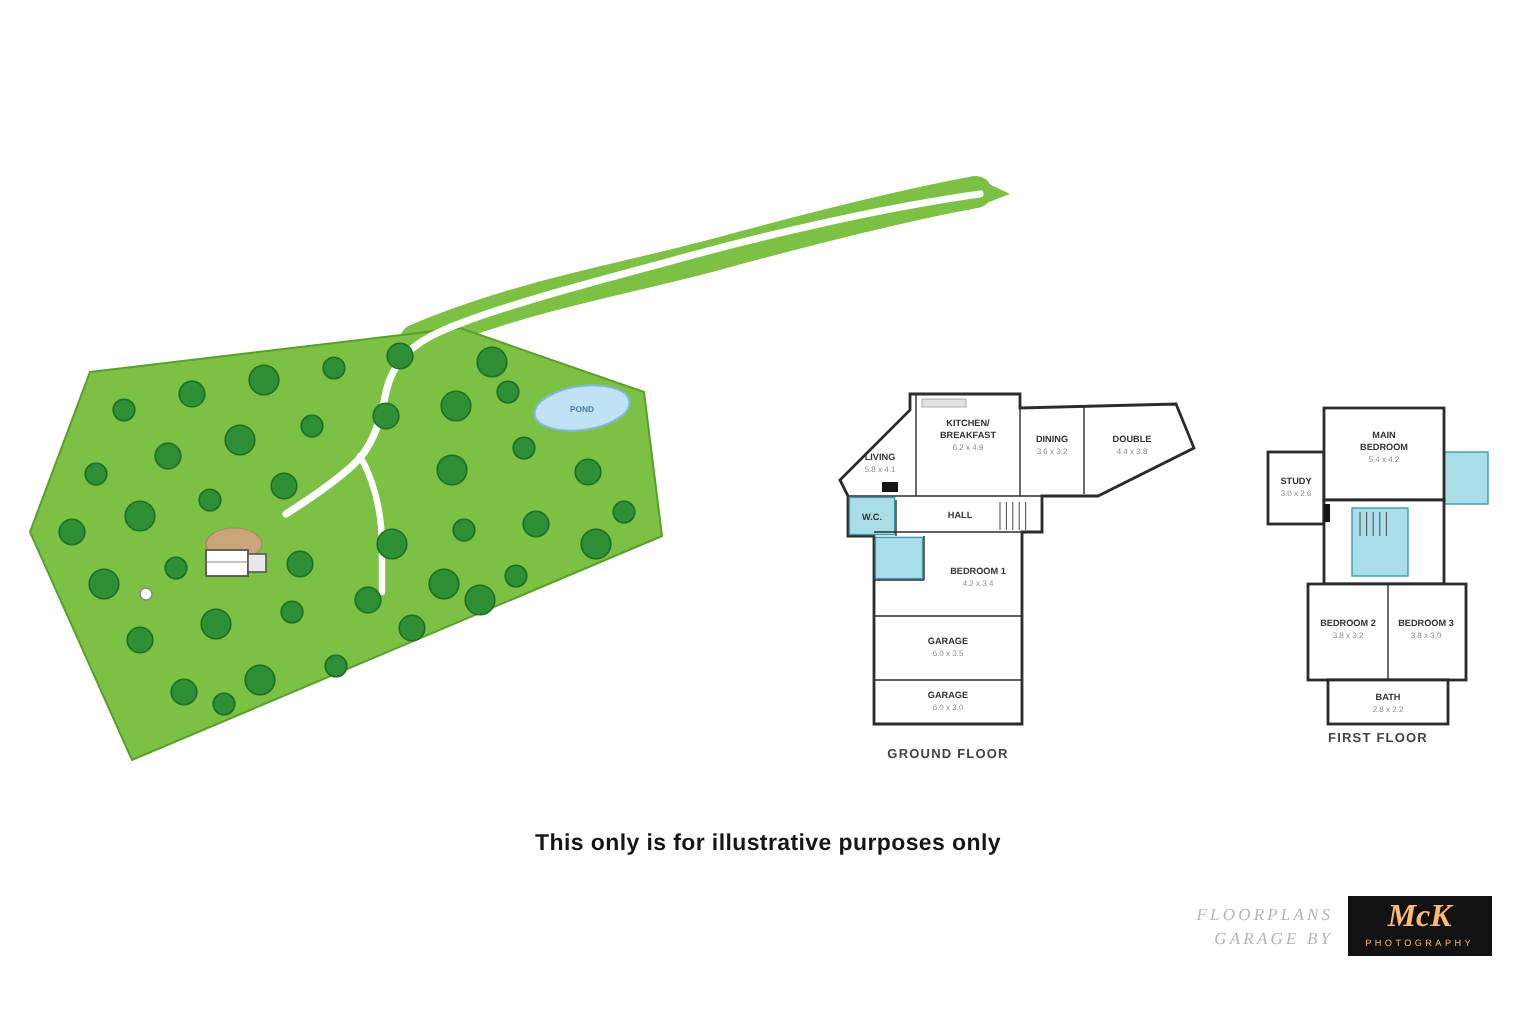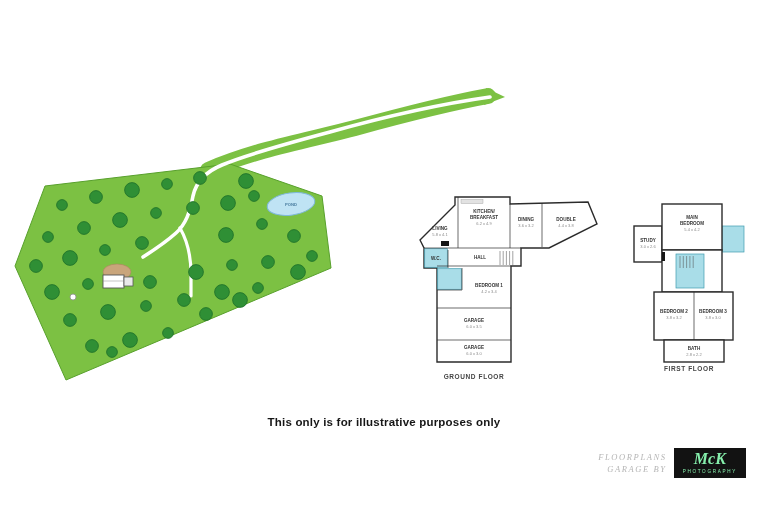--- a/index.html
+++ b/index.html
@@ -12,21 +12,21 @@
   .pond-t{font:600 4.2px "Liberation Sans",sans-serif;fill:#4a7da0;text-anchor:middle;}
   .wall-out{fill:#ffffff;stroke:#2b2b2b;stroke-width:1.4;stroke-linejoin:miter;}
   .wall-in{stroke:#2b2b2b;stroke-width:.7;fill:none;}
   .teal{stroke:#3f9cb0;stroke-width:.7;}
   .stair{stroke:#555;stroke-width:.55;fill:none;}
   .disclaimer{position:absolute;left:0;right:0;top:416px;text-align:center;
         font-weight:bold;font-size:11.5px;color:#161616;letter-spacing:.2px;}
   .branding{position:absolute;right:22px;top:400px;display:flex;align-items:center;gap:7px;margin-top:48px;}
   .powered{color:#b5b5b5;font-family:"Liberation Serif",serif;font-style:italic;
         font-size:8.5px;letter-spacing:1.6px;text-align:right;line-height:1.45;white-space:nowrap;}
-  .logo-box{background:#121212;color:#86efac;padding:3px 9px 4px;text-align:center;}
+  .logo-box{background:#121212;color:#fdba74;padding:3px 9px 4px;text-align:center;}
   .logo{font-family:"Liberation Serif",serif;font-weight:bold;font-style:italic;font-size:16px;line-height:1;}
   .logo-sub{font-size:4.6px;letter-spacing:1.7px;margin-top:2px;font-family:"Liberation Sans",sans-serif;}
 </style>
 </head>
 <body>
 
 <div class="page">
 
   <svg class="plan-svg" width="768" height="512" viewBox="0 0 768 512">
 

